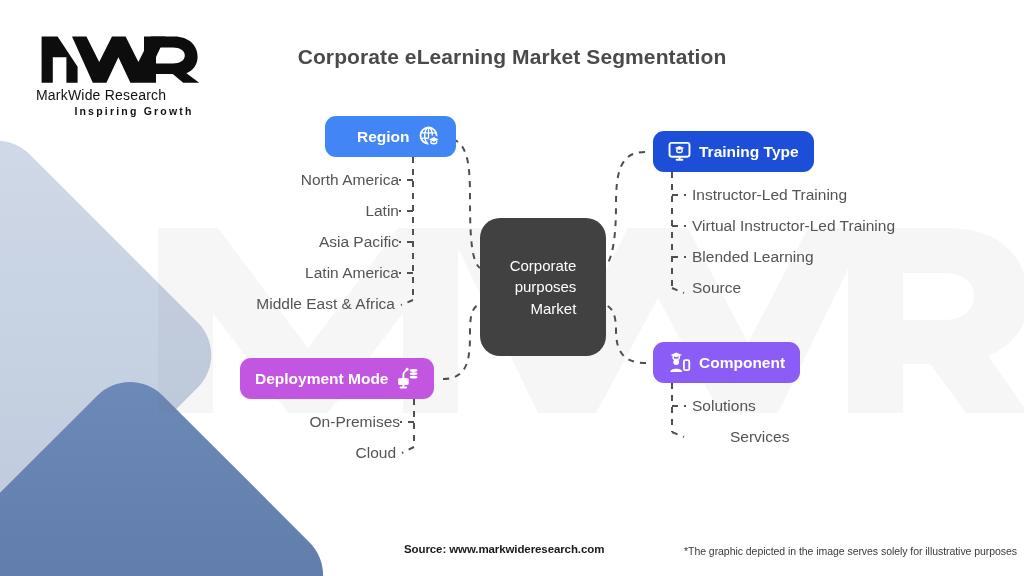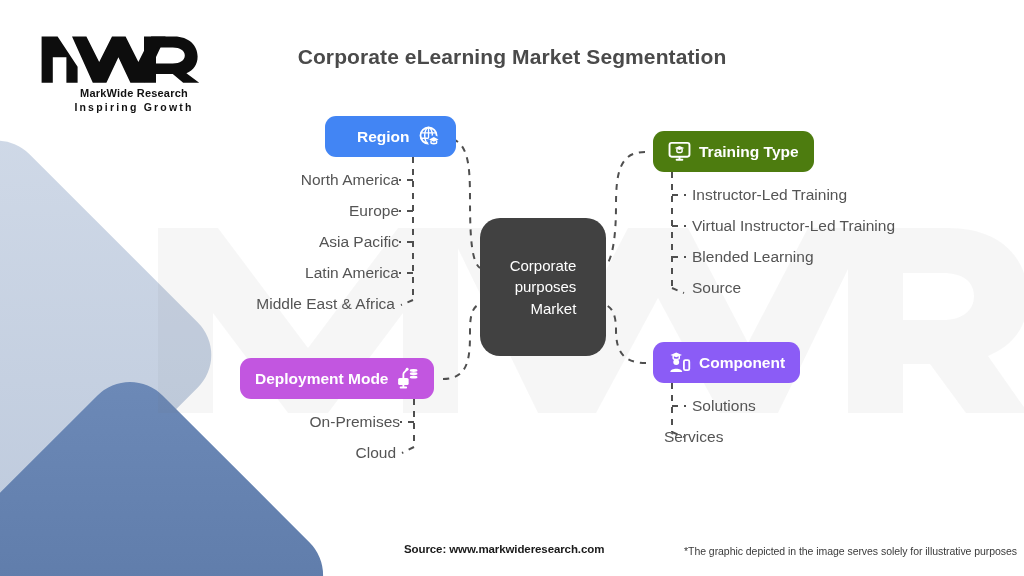--- a/index.html
+++ b/index.html
@@ -30,22 +30,22 @@
     width:880px;height:250px;
     opacity:.055;
     z-index:0;
   }
   .watermark svg{width:100%;height:100%;display:block;}
 
   
   .logo{position:absolute;left:36px;top:30px;width:210px;z-index:5;}
   .logo .mark{display:block;width:160px;height:56px;margin-left:4px;}
   .logo .name{
-    font-size:11px;font-weight:bold;color:#111;
-    letter-spacing:.2px;text-align:center;margin-top:1px;
+    font-size:14px;font-weight:normal;color:#111;
+    letter-spacing:.2px;text-align:left;margin-top:1px;
     width:196px;
   }
   .logo .tag{
     font-size:10.5px;font-weight:bold;color:#111;
     letter-spacing:2.2px;text-align:center;margin-top:2px;
     width:196px;
   }
 
   
   .title{
@@ -73,21 +73,21 @@
     position:absolute;z-index:4;
     display:flex;align-items:center;gap:8px;
     height:41px;padding:0 15px;border-radius:11px;
     color:#fff;font-size:15.5px;font-weight:bold;
     white-space:nowrap;box-sizing:border-box;
   }
   .pill .ico{width:23px;height:23px;display:block;flex:0 0 auto;}
   .pill .ico svg{width:23px;height:23px;display:block;}
 
   #pill-region{left:325px;top:116px;background:#4285f4;padding-left:32px;}
-  #pill-training{left:653px;top:131px;background:#4d7c0f;}
+  #pill-training{left:653px;top:131px;background:#1d4ed8;}
   #pill-deployment{left:240px;top:358px;background:#c256e0;}
   #pill-component{left:653px;top:342px;background:#8b5cf6;}
 
   
   .leaf{
     position:absolute;z-index:4;
     font-size:15.5px;color:#545454;white-space:nowrap;
   }
   .leaf.r{text-align:right;transform:translateX(-100%);}
 
@@ -185,21 +185,21 @@
         <circle cx="11" cy="11" r="8.4" fill="none" stroke="#fff" stroke-width="1.9"></circle>
         <ellipse cx="11" cy="11" rx="4" ry="8.4" fill="none" stroke="#fff" stroke-width="1.5"></ellipse>
         <path d="M2.8 8.2 H19.2 M2.8 13.8 H19.2 M11 2.6 V19.4" stroke="#fff" stroke-width="1.4"></path>
         <circle cx="16.5" cy="17" r="6.2" fill="#4285f4"></circle>
         <path d="M16.5 12.6 L21.4 15 L16.5 17.4 L11.6 15 Z" fill="#fff"></path>
         <path d="M13.6 16.1 V18.6 C13.6 19.9 19.4 19.9 19.4 18.6 V16.1" fill="none" stroke="#fff" stroke-width="1.5"></path>
       </svg>
     </span>
   </div>
   <div class="leaf r" style="left:399px;top:171px;">North America</div>
-  <div class="leaf r" style="left:399px;top:202px;">Europe</div>
+  <div class="leaf r" style="left:399px;top:202px;">Latin</div>
   <div class="leaf r" style="left:399px;top:233px;">Asia Pacific</div>
   <div class="leaf r" style="left:399px;top:264px;">Latin America</div>
   <div class="leaf r" style="left:395px;top:295px;">Middle East &amp; Africa</div>
 
   <div class="pill" id="pill-training">
     <span class="ico">
       <svg viewBox="0 0 24 24" xmlns="http://www.w3.org/2000/svg">
         <rect x="1.6" y="3" width="20.8" height="14.4" rx="2.2" fill="none" stroke="#fff" stroke-width="2"></rect>
         <path d="M9 20.6 H15" stroke="#fff" stroke-width="2" stroke-linecap="round"></path>
         <path d="M12 17.4 V20.6" stroke="#fff" stroke-width="2"></path>
@@ -237,18 +237,18 @@
         <path d="M8.6 1.6 L14.6 4.1 L8.6 6.6 L2.6 4.1 Z" fill="#fff"></path>
         <path d="M5.4 5.2 V7.6 C5.4 9.2 11.8 9.2 11.8 7.6 V5.2" fill="none" stroke="#fff" stroke-width="1.5"></path>
         <circle cx="8.6" cy="11.6" r="3.1" fill="#fff"></circle>
         <path d="M2.4 22 C2.4 17.4 14.8 17.4 14.8 22 Z" fill="#fff"></path>
         <rect x="16.6" y="9.6" width="5.6" height="10.4" rx="1.5" fill="none" stroke="#fff" stroke-width="1.9"></rect>
       </svg>
     </span>
     <span>Component</span>
   </div>
   <div class="leaf" style="left:692px;top:397px;">Solutions</div>
-  <div class="leaf" style="left:664px;top:428px;">Services</div>
+  <div class="leaf" style="left:730px;top:428px;">Services</div>
 
   <div class="src">Source: www.markwideresearch.com</div>
   <div class="disc">*The graphic depicted in the image serves solely for illustrative purposes</div>
 
 </div>
 
 </body></html>

